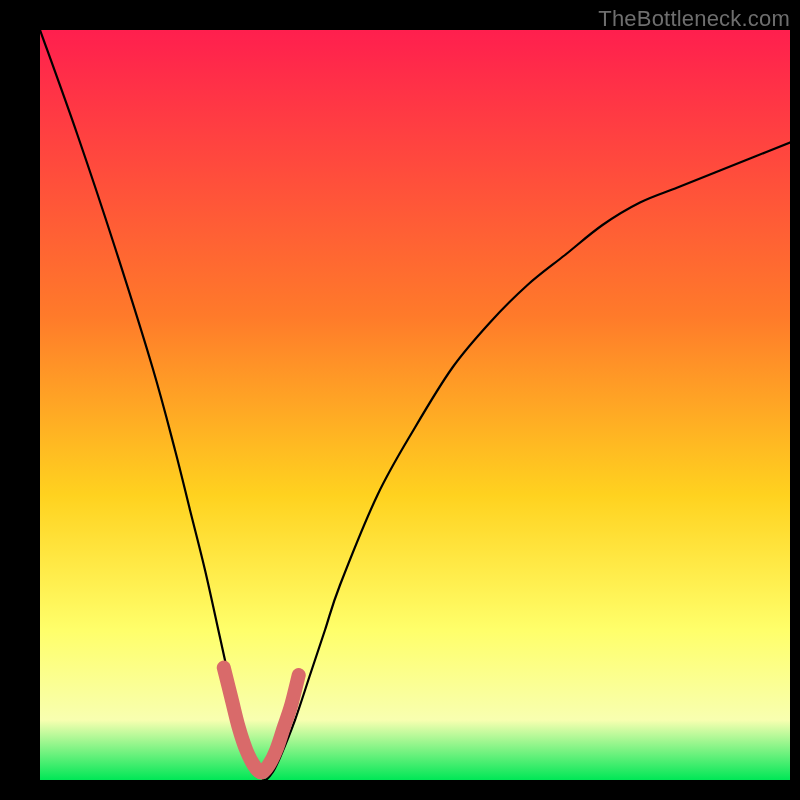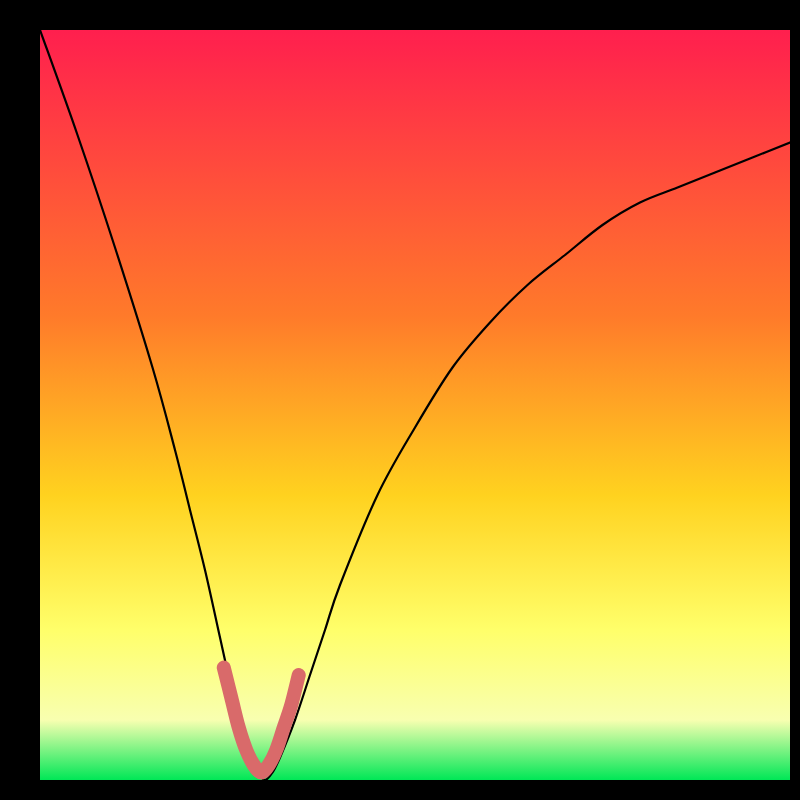--- a/index.html
+++ b/index.html
@@ -34,20 +34,21 @@
     letter-spacing: 0.2px;
     user-select: none;
   }
   svg { display: block; }
 </style>
 </head>
 <body>
 
 <div class="frame">
 
+  <div class="watermark">TheBottleneck.com</div>
 
   <div class="plot">
     <svg id="chart-svg" width="750" height="750" viewBox="0 0 750 750">
       <defs>
         <linearGradient id="bg-grad" x1="0" y1="0" x2="0" y2="1">
           <stop id="g0" offset="0%" stop-color="#ff1f4e"></stop>
           <stop id="g1" offset="38%" stop-color="#ff7a2a"></stop>
           <stop id="g2" offset="62%" stop-color="#ffd21f"></stop>
           <stop id="g3" offset="80%" stop-color="#ffff6a"></stop>
           <stop id="g4" offset="92%" stop-color="#f8ffb0"></stop>

